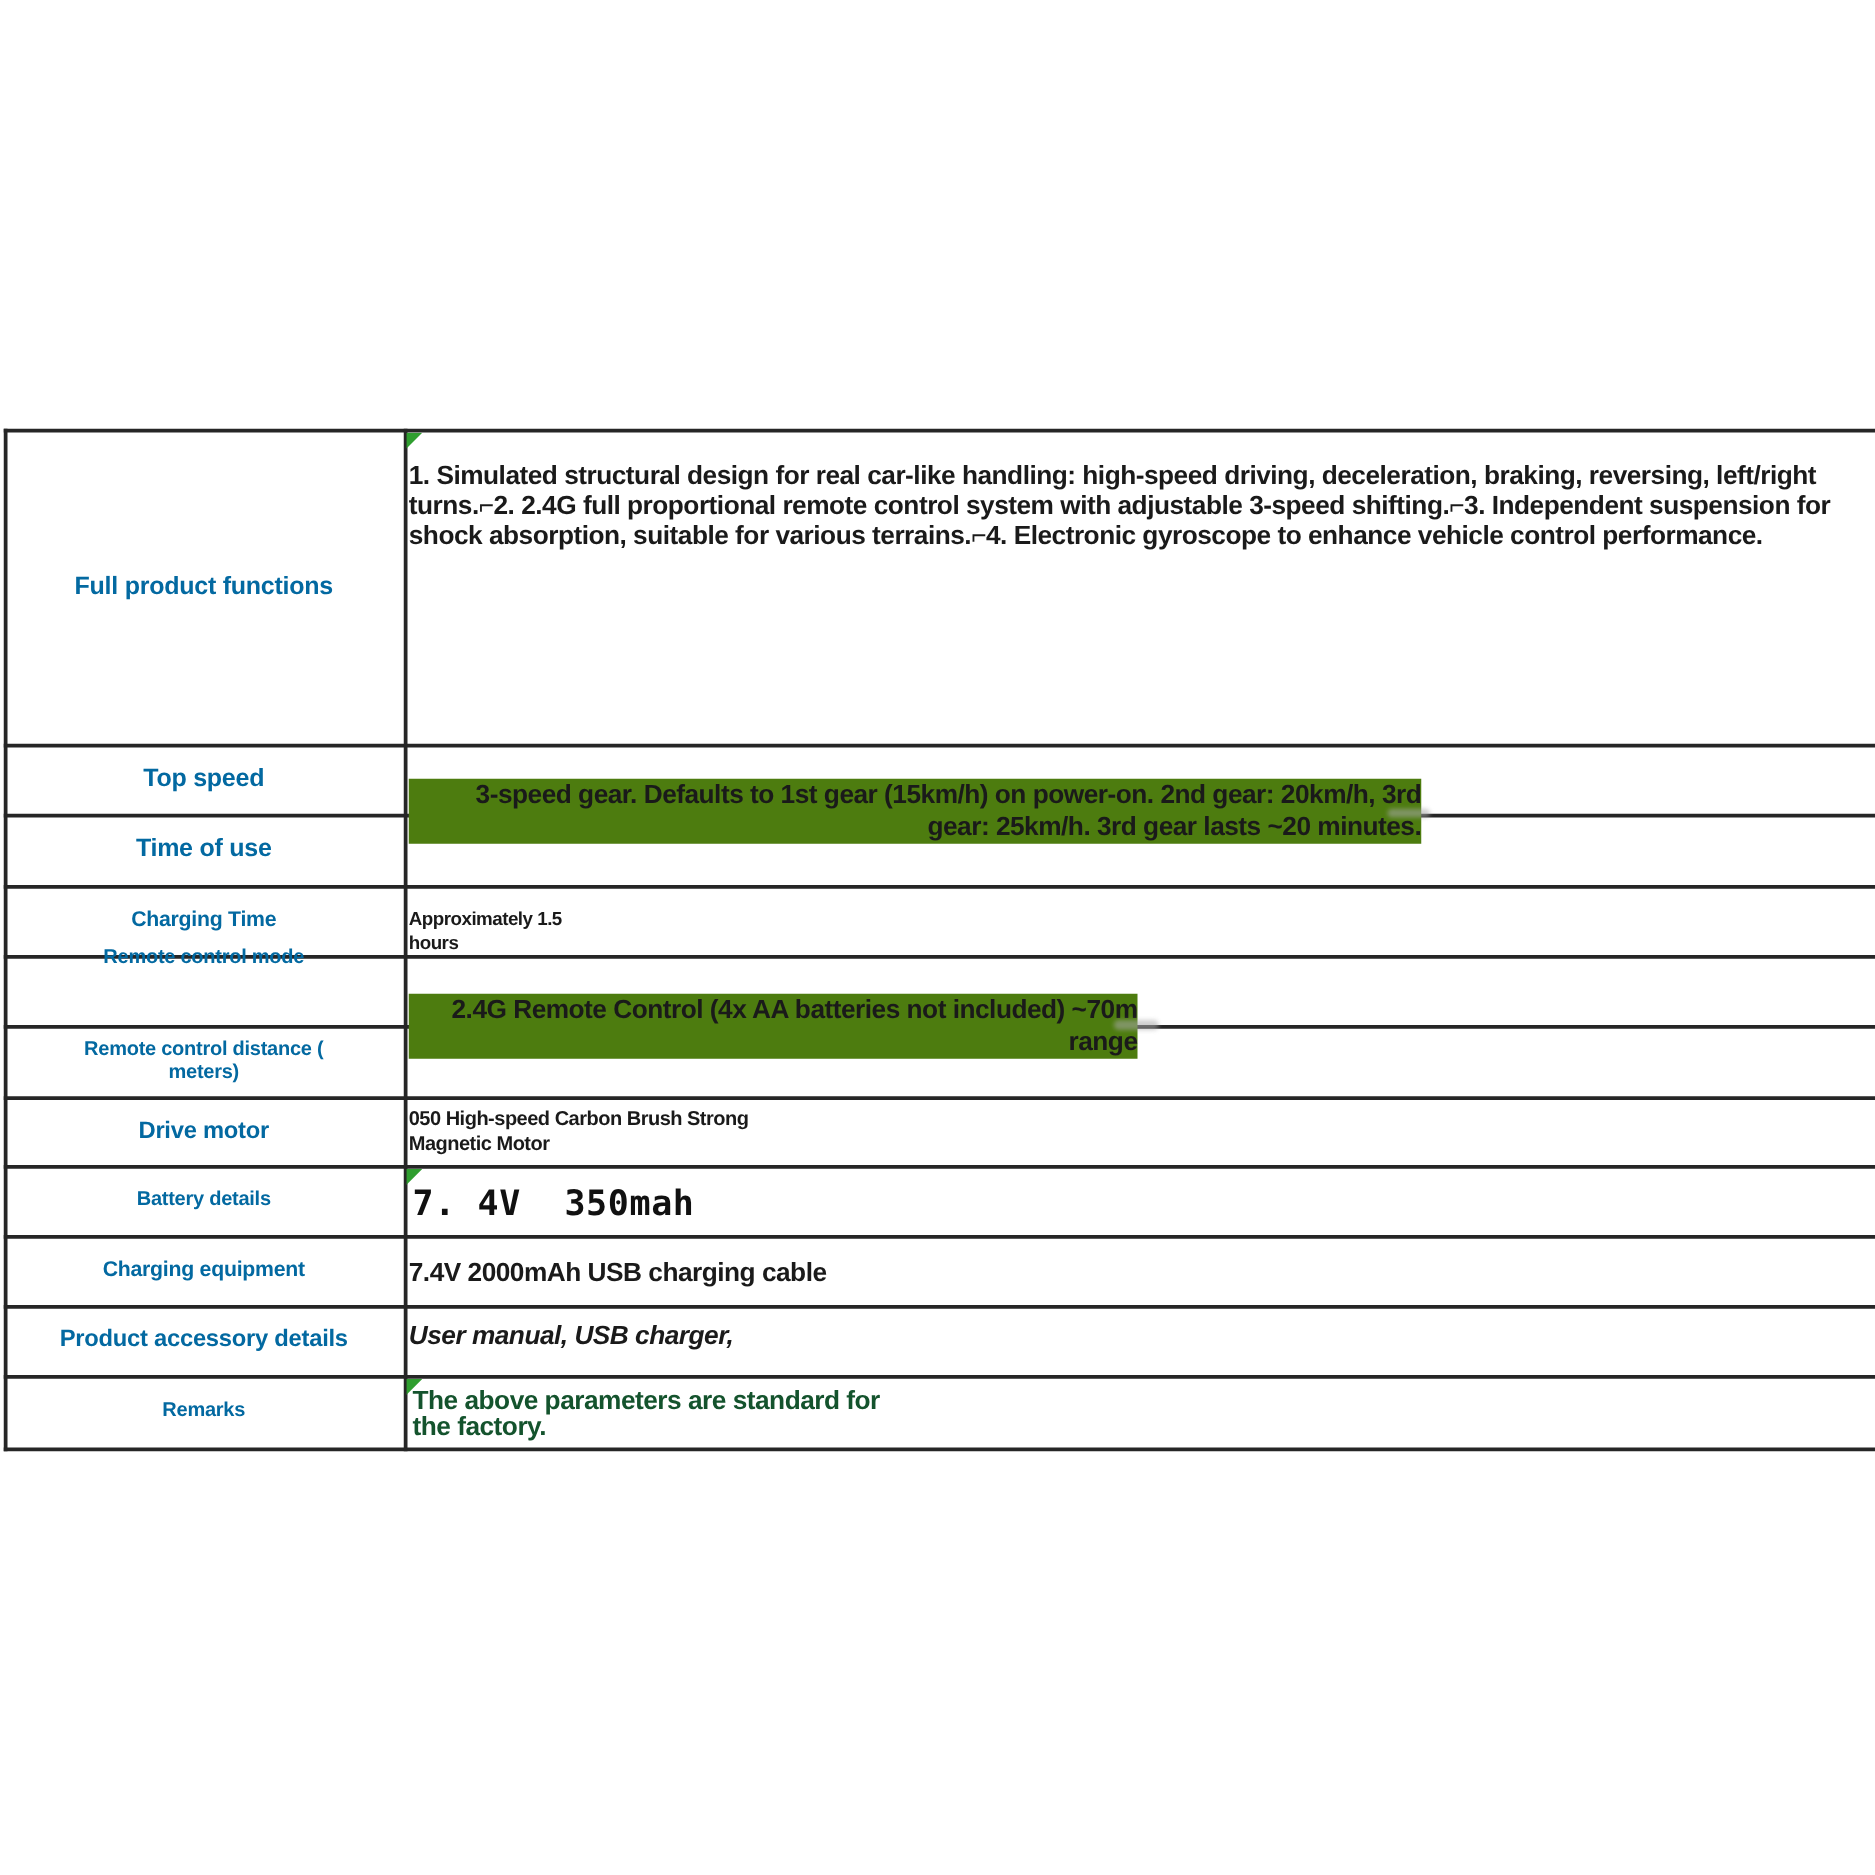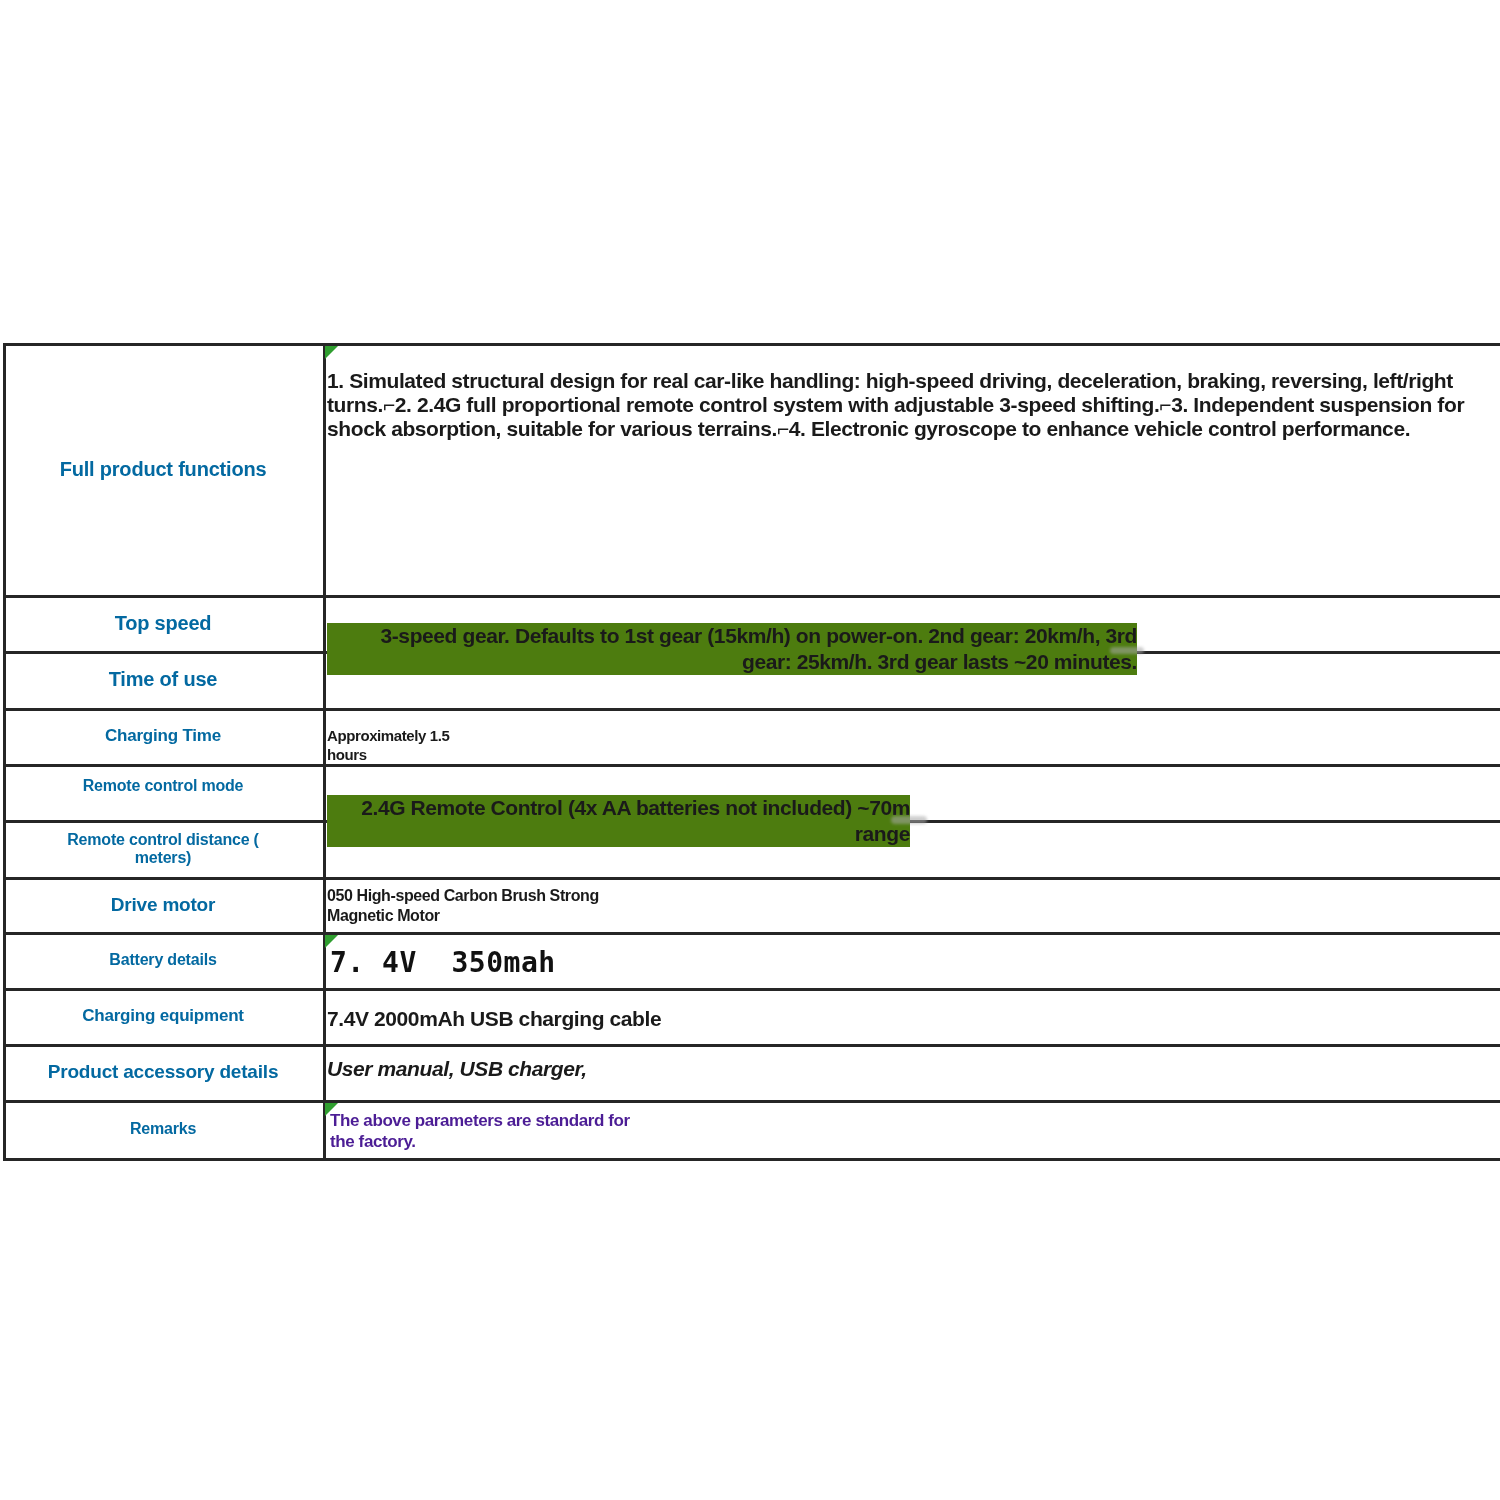--- a/index.html
+++ b/index.html
@@ -27,21 +27,21 @@
   .p1{left:327px;top:369px;width:1150px;font-size:21px;line-height:24px;}
   .p2{left:327px;top:491px;width:560px;font-size:18px;line-height:22px;}
   .speed-block{left:327px;top:623px;width:810px;font-size:21px;line-height:26px;}
   .chargetime-block{left:327px;top:716px;width:200px;font-size:15px;line-height:19px;margin-top:10px;}
   .remote-block{left:327px;top:795px;width:583px;font-size:21px;line-height:26px;}
   .motor-block{left:327px;top:886px;width:320px;font-size:16px;line-height:20px;}
   .battery-block{left:330px;top:946px;font-family:"DejaVu Sans Mono", monospace;font-weight:bold;
     font-size:28px;letter-spacing:0.5px;white-space:pre;color:#111;}
   .chargeequip-block{left:327px;top:1007px;font-size:21px;}
   .accessory-block{left:327px;top:1057px;font-size:21px;font-style:italic;}
-  .remarks-block{left:330px;top:1110px;width:300px;font-size:17px;line-height:21px;color:#4c1d95;}
+  .remarks-block{left:330px;top:1110px;width:300px;font-size:21px;line-height:21px;color:#14532d;}
   
   .corner-marker{
     position:absolute;width:13px;height:13px;background:#2f9e2f;z-index:3;
     clip-path:polygon(0 0,100% 0,0 100%);
   }
   
   .smudge{position:absolute;background:#a8a8a8;opacity:0.55;border-radius:4px;filter:blur(1.5px);z-index:3;}
 </style>
 </head>
 <body>
@@ -69,21 +69,21 @@
   </div>
   <div class="label-cell fs20" style="top:595px;height:56px">
     <span>Top speed</span>
   </div>
   <div class="label-cell fs20" style="top:651px;height:57px">
     <span>Time of use</span>
   </div>
   <div class="label-cell fs17" style="top:708px;height:56px">
     <span>Charging Time</span>
   </div>
-  <div class="label-cell fs16" style="top:764px;height:44px">
+  <div class="label-cell fs16" style="top:744px;height:44px">
     <span>Remote control mode</span>
   </div>
   <div class="label-cell fs16" style="top:820px;height:57px">
     <span>Remote control distance (</span>
     <span>meters)</span>
   </div>
   <div class="label-cell fs19" style="top:877px;height:55px">
     <span>Drive motor</span>
   </div>
   <div class="label-cell fs16" style="top:932px;height:56px">

